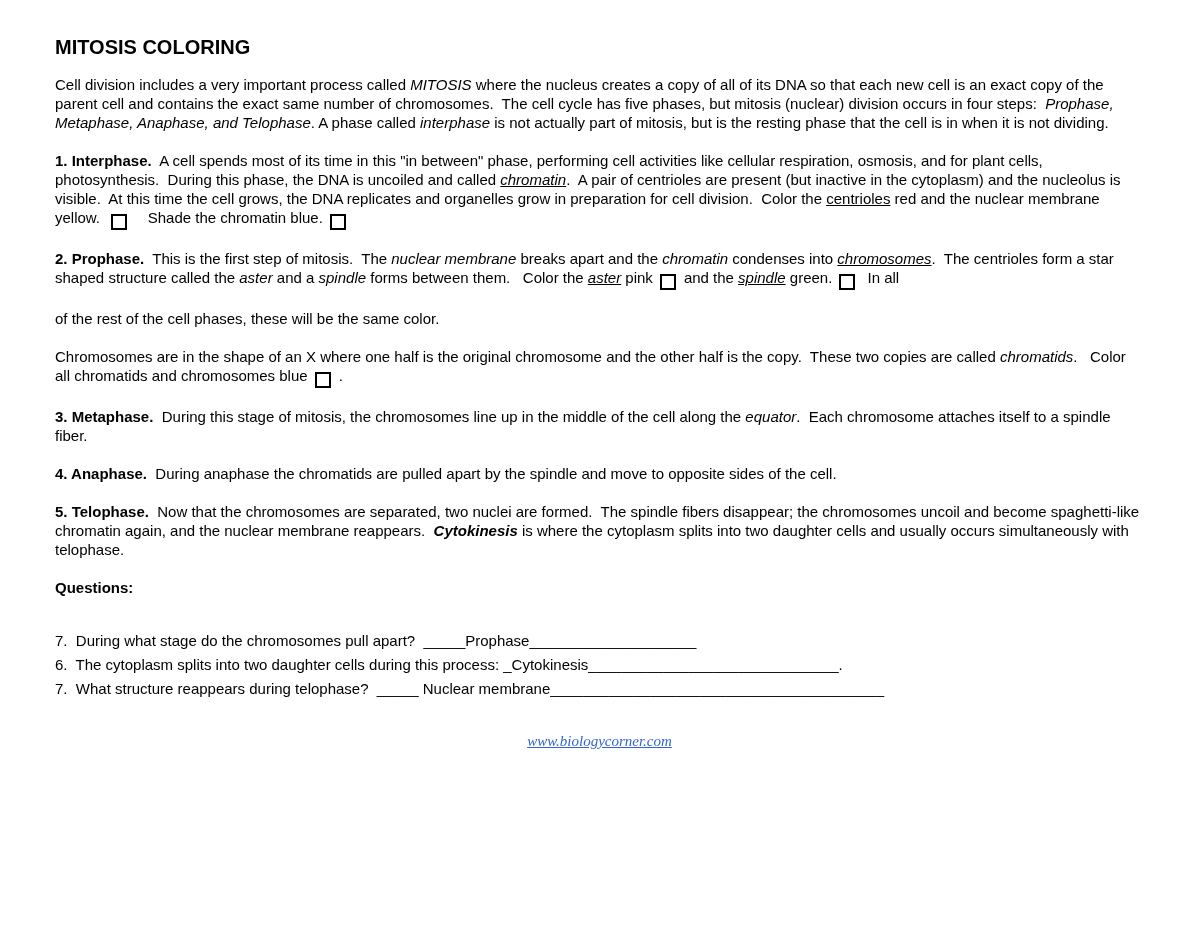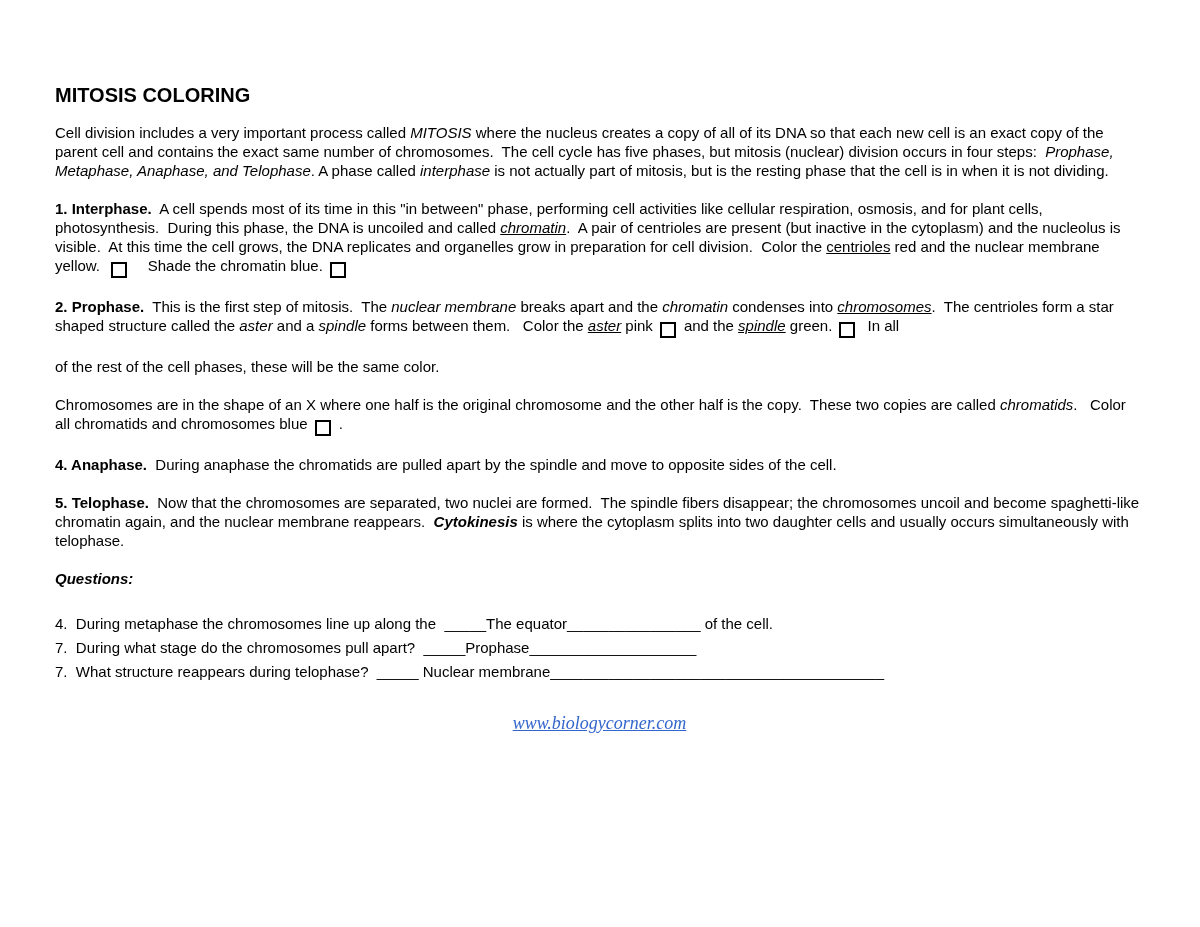--- a/index.html
+++ b/index.html
@@ -1,21 +1,21 @@
 <!DOCTYPE html>
 <html><head>
 <meta charset="utf-8">
 <style>
   html, body { margin: 0; padding: 0; background: #ffffff; }
   .page {
     position: relative;
     width: 1200px;
     height: 927px;
     box-sizing: border-box;
-    padding: 83px 56px 0 55px;
+    padding: 35px 56px 0 55px;
     background: #ffffff;
     color: #000000;
     font-family: "Liberation Sans", sans-serif;
     font-size: 15px;
     line-height: 19px;
     overflow: hidden;
   }
   .doc-title {
     font-size: 20px;
     font-weight: bold;
@@ -34,35 +34,34 @@
     display: inline-block;
     width: 12px;
     height: 12px;
     border: 2px solid #000000;
     background: #ffffff;
     vertical-align: -7px;
     margin: 0 8px 0 7px;
   }
   .q-heading {
     font-weight: bold;
-    margin: 0 0 24px 0;
-    font-style: italic;
+    margin: 0 0 32px 0;
   }
   .q-line {
     line-height: 24px;
     white-space: pre-wrap;
   }
   .footer {
     text-align: center;
     margin-top: 30px;
   }
   .footer a {
     font-family: "Liberation Serif", serif;
     font-style: italic;
-    font-size: 18px;
+    font-size: 15px;
     color: #3366CC;
     text-decoration: underline;
   }
 </style>
 </head>
 <body>
 
 <div class="page">
 
   <h1 class="doc-title">MITOSIS COLORING</h1>
@@ -70,30 +69,31 @@
   <div class="para"><span>Cell division includes a very important process called </span><span class="ital">MITOSIS</span><span> where the nucleus creates a copy of all of its DNA so that each new cell is an exact copy of the parent cell and contains the exact same number of chromosomes.  The cell cycle has five phases, but mitosis (nuclear) division occurs in four steps:  </span><span class="ital">Prophase, Metaphase, Anaphase, and Telophase</span><span>. A phase called </span><span class="ital">interphase</span><span> is not actually part of mitosis, but is the resting phase that the cell is in when it is not dividing.</span></div>
 
   <div class="para"><span class="bold">1. Interphase.</span><span>  A cell spends most of its time in this "in between" phase, performing cell activities like cellular respiration, osmosis, and for plant cells, photosynthesis.  During this phase, the DNA is uncoiled and called </span><span class="ital und">chromatin</span><span>.  A pair of centrioles are present (but inactive in the cytoplasm) and the nucleolus is visible.  At this time the cell grows, the DNA replicates and organelles grow in preparation for cell division.  Color the </span><span class="und">centrioles</span><span> red and the nuclear membrane yellow. </span><span class="checkbox"></span><span>   Shade the chromatin blue.</span><span class="checkbox"></span></div>
 
   <div class="para"><span class="bold">2. Prophase.</span><span>  This is the first step of mitosis.  The </span><span class="ital">nuclear membrane</span><span> breaks apart and the </span><span class="ital">chromatin</span><span> condenses into </span><span class="ital und">chromosomes</span><span>.  The centrioles form a star shaped structure called the </span><span class="ital">aster</span><span> and a </span><span class="ital">spindle</span><span> forms between them.   Color the </span><span class="ital und">aster</span><span> pink</span><span class="checkbox"></span><span>and the </span><span class="ital und">spindle</span><span> green.</span><span class="checkbox"></span><span> In all
 
 of the rest of the cell phases, these will be the same color.</span></div>
 
   <div class="para"><span>Chromosomes are in the shape of an X where one half is the original chromosome and the other half is the copy.  These two copies are called </span><span class="ital">chromatids</span><span>.   Color all chromatids and chromosomes blue</span><span class="checkbox"></span><span>.</span></div>
 
+  <div class="para"><span class="bold">3. Metaphase.</span><span>  During this stage of mitosis, the chromosomes line up in the middle of the cell along the </span><span class="ital">equator</span><span>.  Each chromosome attaches itself to a spindle fiber.</span></div>
 
   <div class="para"><span class="bold">4. Anaphase.</span><span>  During anaphase the chromatids are pulled apart by the spindle and move to opposite sides of the cell.</span></div>
 
   <div class="para"><span class="bold">5. Telophase.</span><span>  Now that the chromosomes are separated, two nuclei are formed.  The spindle fibers disappear; the chromosomes uncoil and become spaghetti-like chromatin again, and the nuclear membrane reappears.  </span><span class="bold ital">Cytokinesis</span><span> is where the cytoplasm splits into two daughter cells and usually occurs simultaneously with telophase.</span></div>
 
   <div class="q-heading">Questions:</div>
 
   <div>
-    <div class="q-line">4.  During metaphase the chromosomes line up along the  _____The equator________________ of the cell.</div>
     <div class="q-line">7.  During what stage do the chromosomes pull apart?  _____Prophase____________________</div>
+    <div class="q-line">6.  The cytoplasm splits into two daughter cells during this process: _Cytokinesis______________________________.</div>
     <div class="q-line">7.  What structure reappears during telophase?  _____ Nuclear membrane________________________________________</div>
   </div>
 
   <div class="footer">
     <a href="#">www.biologycorner.com</a>
   </div>
 
 </div>
 
 </body></html>

